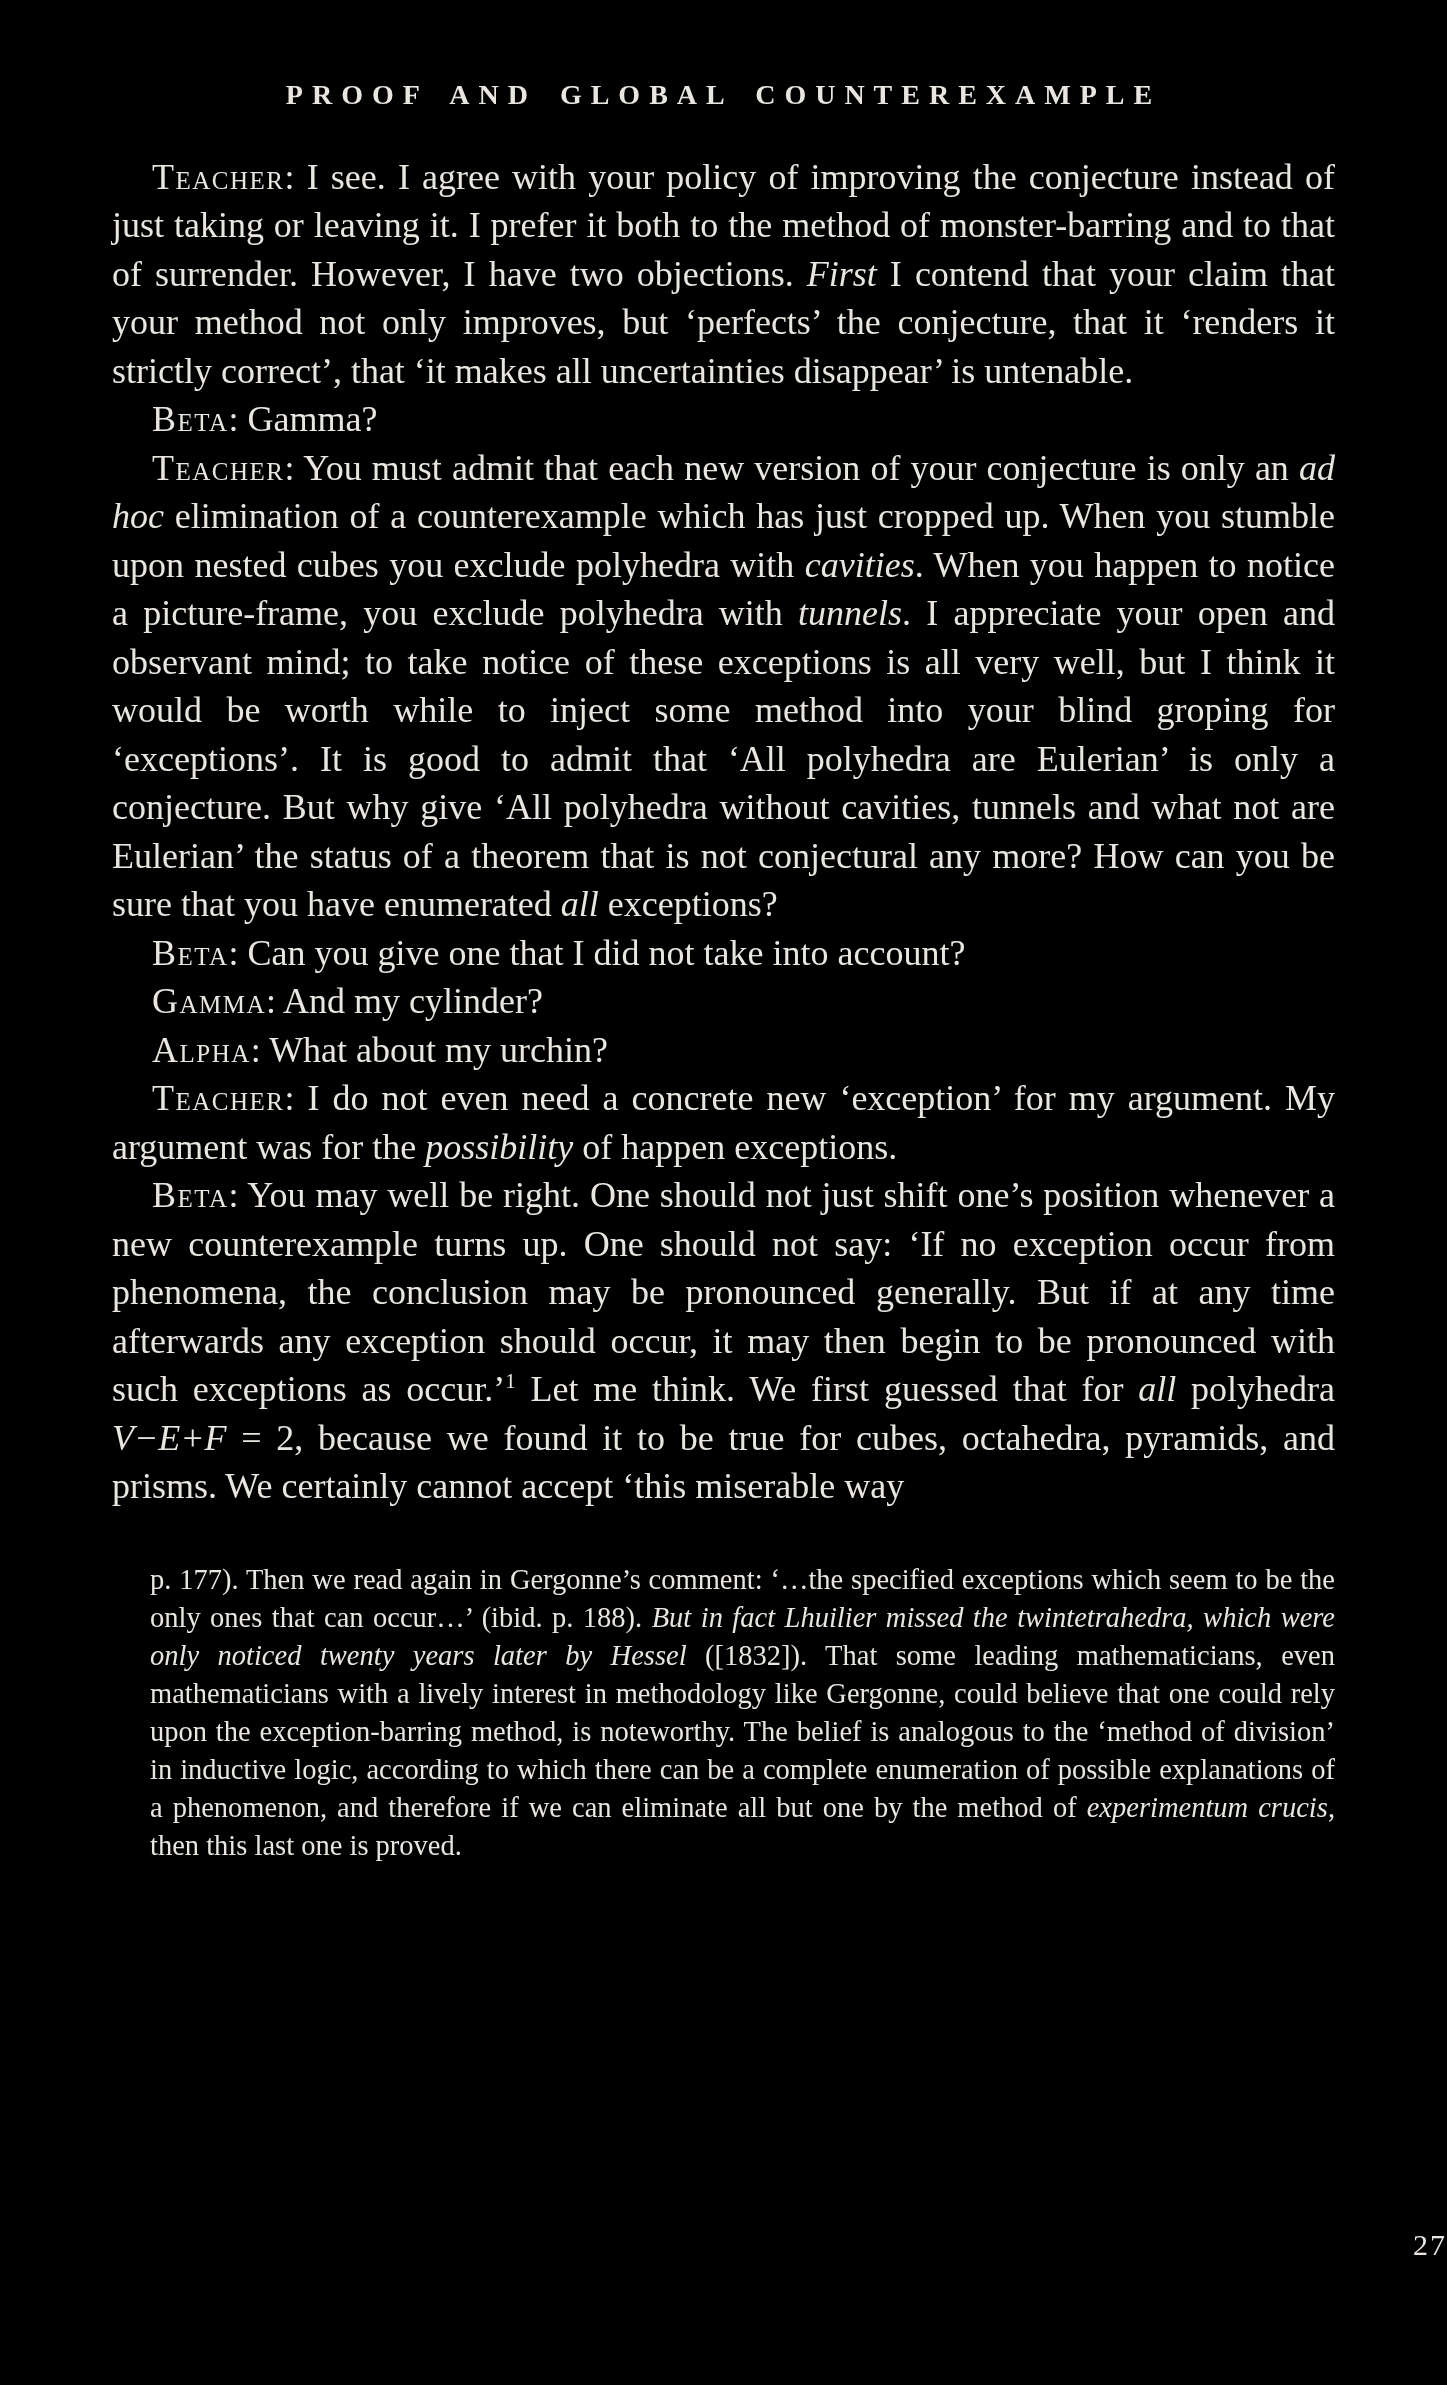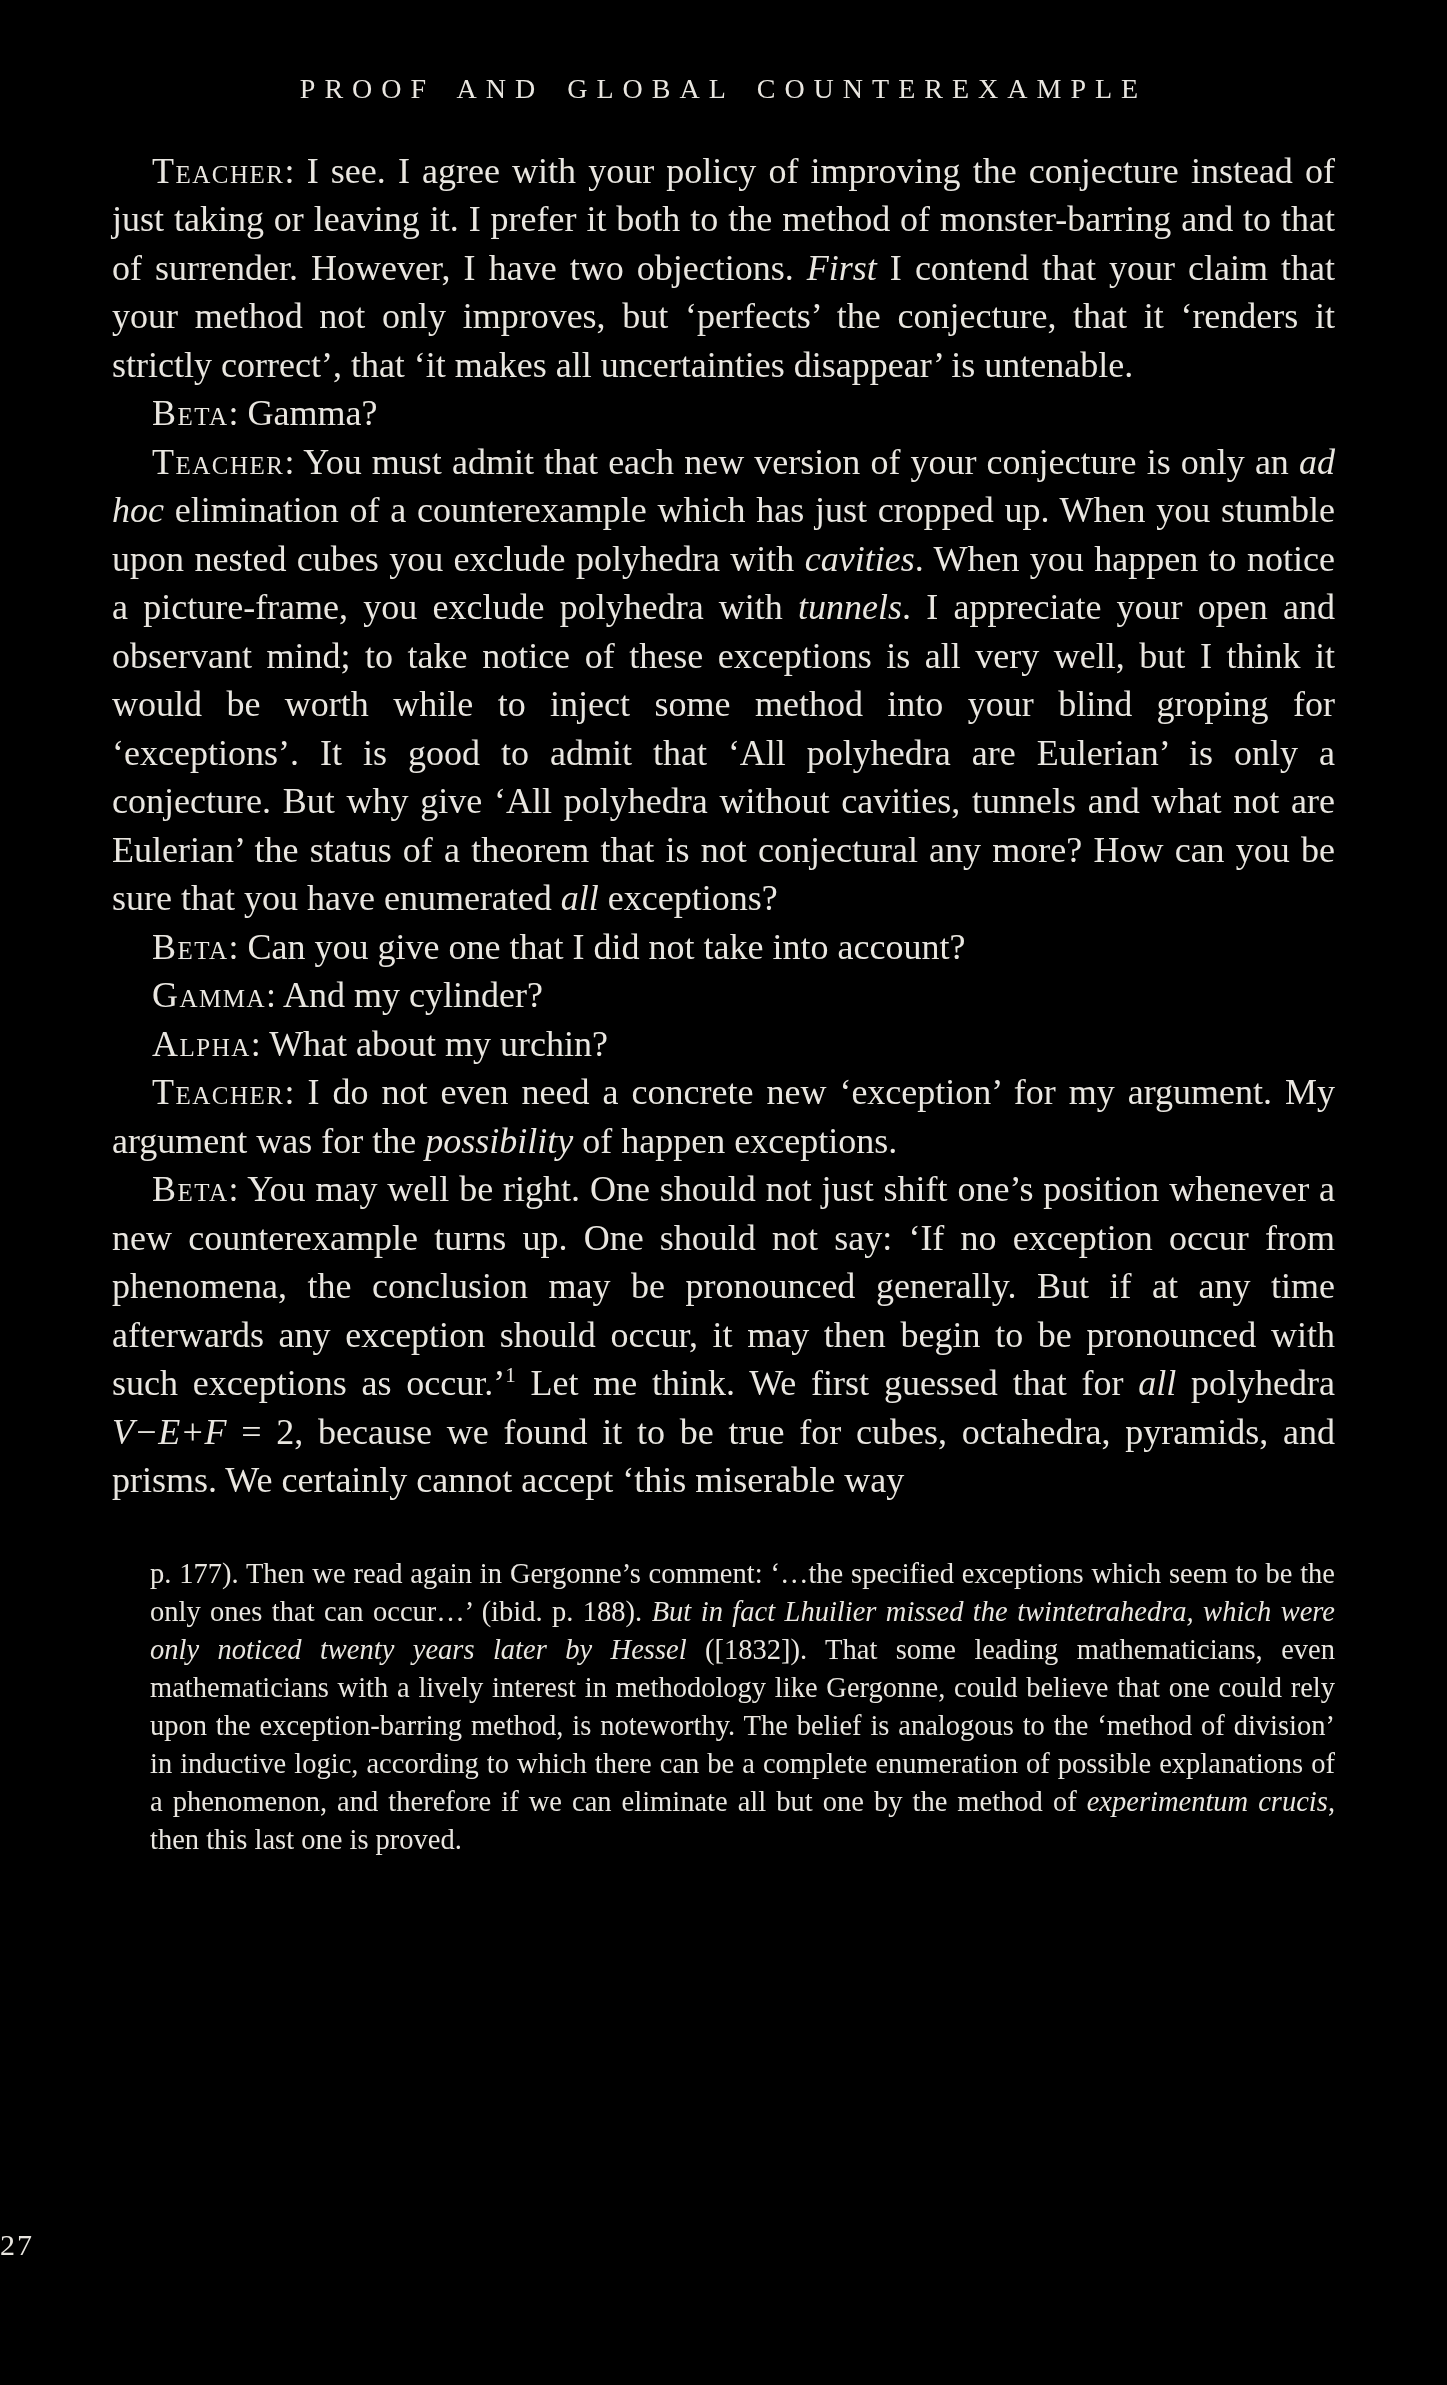--- a/index.html
+++ b/index.html
@@ -12,25 +12,25 @@
     font-family: "Liberation Serif", "DejaVu Serif", serif;
     position: relative;
     overflow: hidden;
   }
   .page {
     position: absolute;
     inset: 0;
     padding: 0 112px;
   }
   .running-head {
-    margin: 2px;
+    margin: 8px;
     padding-top: 72px;
     text-align: center;
     font-size: 28px;
-    font-weight: normal;
+    font-weight: bold;
     letter-spacing: 9px;
     word-spacing: 7px;
     line-height: 1.1;
     white-space: nowrap;
   }
   .dialogue {
     margin-top: 42px;
   }
   .body-para {
     margin: 0;
@@ -63,21 +63,21 @@
     hyphens: none;
   }
   .fn-ref-para {
     text-indent: -30px;
   }
   .page-number {
     position: absolute;
     top: 2228px;
     left: 0;
     width: 100%;
-    text-align: left;
+    text-align: right;
     font-size: 30px;
     letter-spacing: 2px;
   }
 </style>
 </head>
 <body style="background: rgb(0, 0, 0); color: rgb(233, 230, 224);">
 
 <main class="page">
 
   <h1 class="running-head">PROOF AND GLOBAL COUNTEREXAMPLE</h1>

